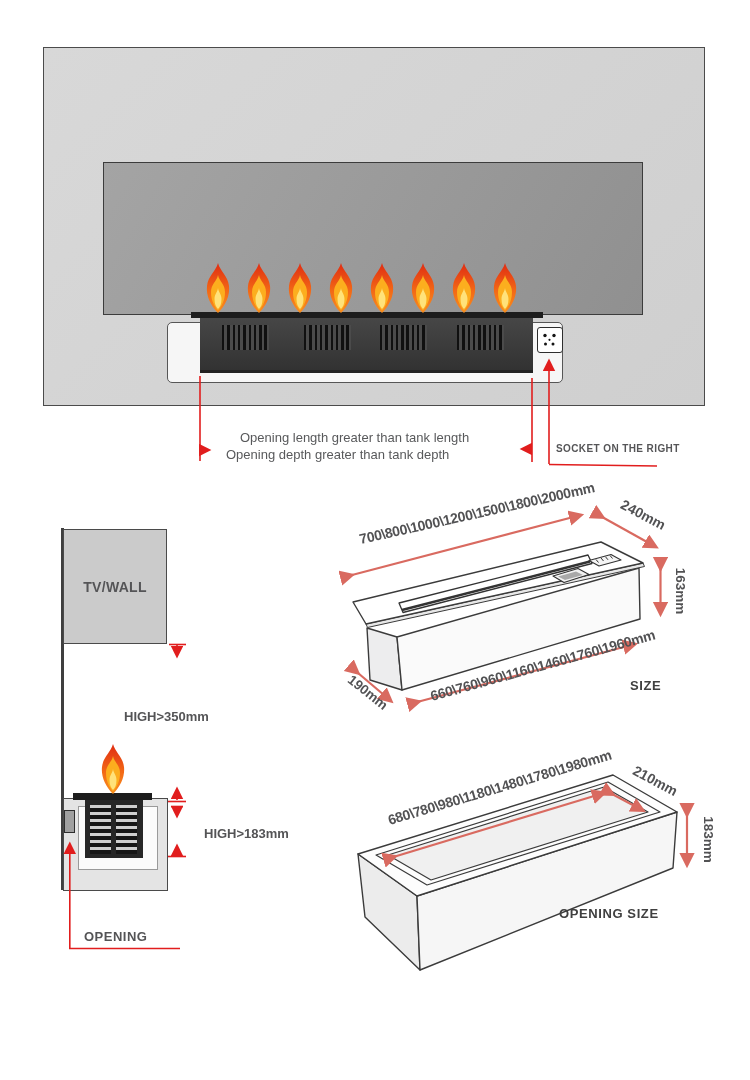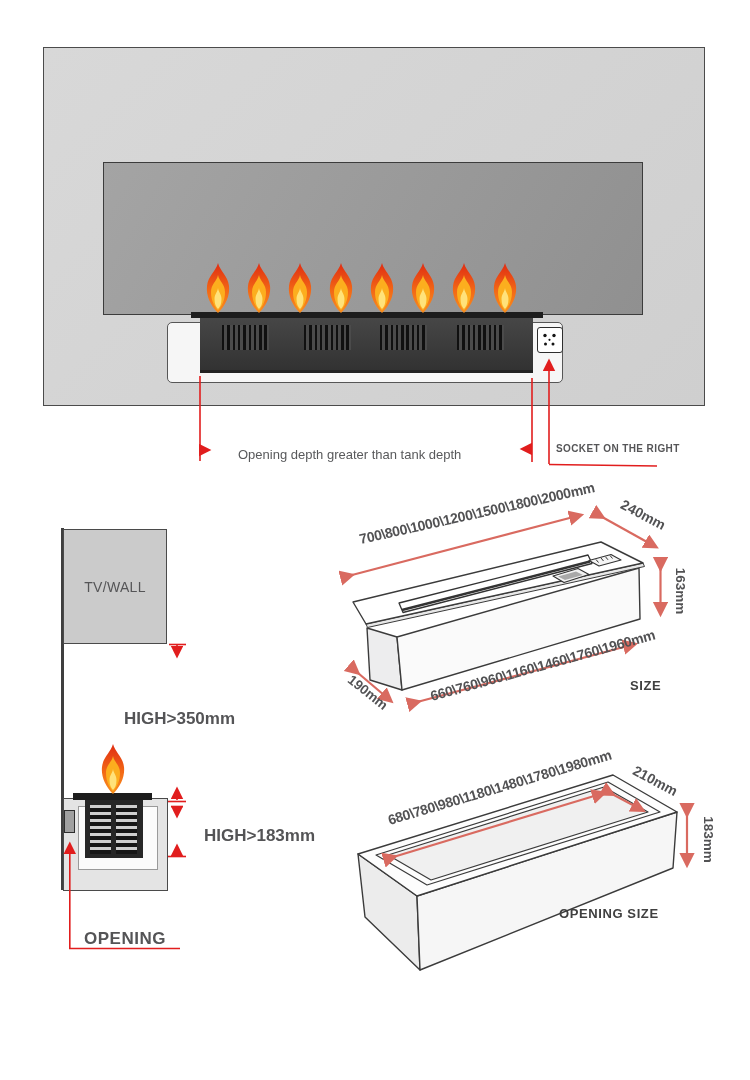--- a/index.html
+++ b/index.html
@@ -23,33 +23,33 @@
         border-radius:3px;box-sizing:border-box;z-index:5;}
   .flame{position:absolute;top:262px;width:30px;height:52px;z-index:6;}
 
   .note-text{color:#58595b;font-size:13px;white-space:nowrap;z-index:8;}
   .socket-note{color:#555557;font-size:10px;font-weight:700;letter-spacing:.4px;white-space:nowrap;z-index:8;}
 
   
   .wall-line{left:61px;top:528px;width:2.5px;height:362px;background:#3f3f3f;z-index:1;}
   .tv{left:63px;top:529px;width:104px;height:115px;background:#cbcbcb;border:1.5px solid #4a4a4a;
       box-sizing:border-box;z-index:2;}
-  .tv-label{left:63px;top:579px;width:104px;text-align:center;color:#555557;font-weight:400;
+  .tv-label{left:63px;top:579px;width:104px;text-align:center;color:#555557;font-weight:700;
       font-size:14px;letter-spacing:.3px;z-index:3;}
   .container2{left:63px;top:798px;width:105px;height:93px;background:#e4e4e4;border:1.4px solid #4a4a4a;
       box-sizing:border-box;z-index:2;}
   .cavity2{left:78px;top:806px;width:80px;height:64px;background:#fbfbfb;border:1px solid #9a9a9a;
       box-sizing:border-box;z-index:3;}
   .flange2{left:73px;top:793px;width:79px;height:7px;background:#1d1d1d;z-index:5;}
   .burner2{left:85px;top:800px;width:58px;height:58px;background:#262626;z-index:4;}
   .slat-col{position:absolute;top:5px;width:21px;height:49px;
       background:repeating-linear-gradient(180deg,#cfcfcf 0 2.6px,#161616 2.6px 7px);}
   .socket2{left:64px;top:810px;width:11px;height:23px;background:#a0a0a0;border:1.4px solid #2e2e2e;
       box-sizing:border-box;z-index:6;}
-  .dim-label{color:#545456;font-weight:700;font-size:17px;white-space:nowrap;z-index:8;}
+  .dim-label{color:#545456;font-weight:700;font-size:13px;white-space:nowrap;z-index:8;}
 
   .diagram-title{color:#404040;font-weight:700;font-size:13px;letter-spacing:.6px;white-space:nowrap;z-index:8;}
 
   .overlay{left:0;top:0;width:750px;height:1080px;z-index:7;pointer-events:none;}
   .dsvg{z-index:6;pointer-events:none;}
   svg text{font-family:"Liberation Sans",sans-serif;}
 </style>
 </head>
 <body>
 
@@ -109,21 +109,22 @@
   <div class="abs socket">
     <svg width="23" height="23" viewBox="0 0 23 23">
       <circle cx="7" cy="7.5" r="1.7" fill="#141414"></circle>
         <circle cx="16" cy="7.5" r="1.7" fill="#141414"></circle>
       <circle cx="11.5" cy="11.8" r="1.1" fill="#141414"></circle>
       <circle cx="7.5" cy="16" r="1.5" fill="#141414"></circle>
         <circle cx="15" cy="16" r="1.5" fill="#141414"></circle>
     </svg>
   </div>
 
-  <div class="abs note-text" style="left:238px;top:447px">Opening depth greater than tank depth</div>
+  <div class="abs note-text" style="left:240px;top:430px">Opening length greater than tank length</div>
+  <div class="abs note-text" style="left:226px;top:447px">Opening depth greater than tank depth</div>
   <div class="abs socket-note" style="left:556px;top:443px">SOCKET ON THE RIGHT</div>
 
   <div class="abs wall-line"></div>
   <div class="abs tv"></div>
   <div class="abs tv-label">TV/WALL</div>
 
   <div class="abs container2"></div>
   <div class="abs cavity2"></div>
   <div class="abs burner2">
     <div class="slat-col" style="left:5px"></div>

